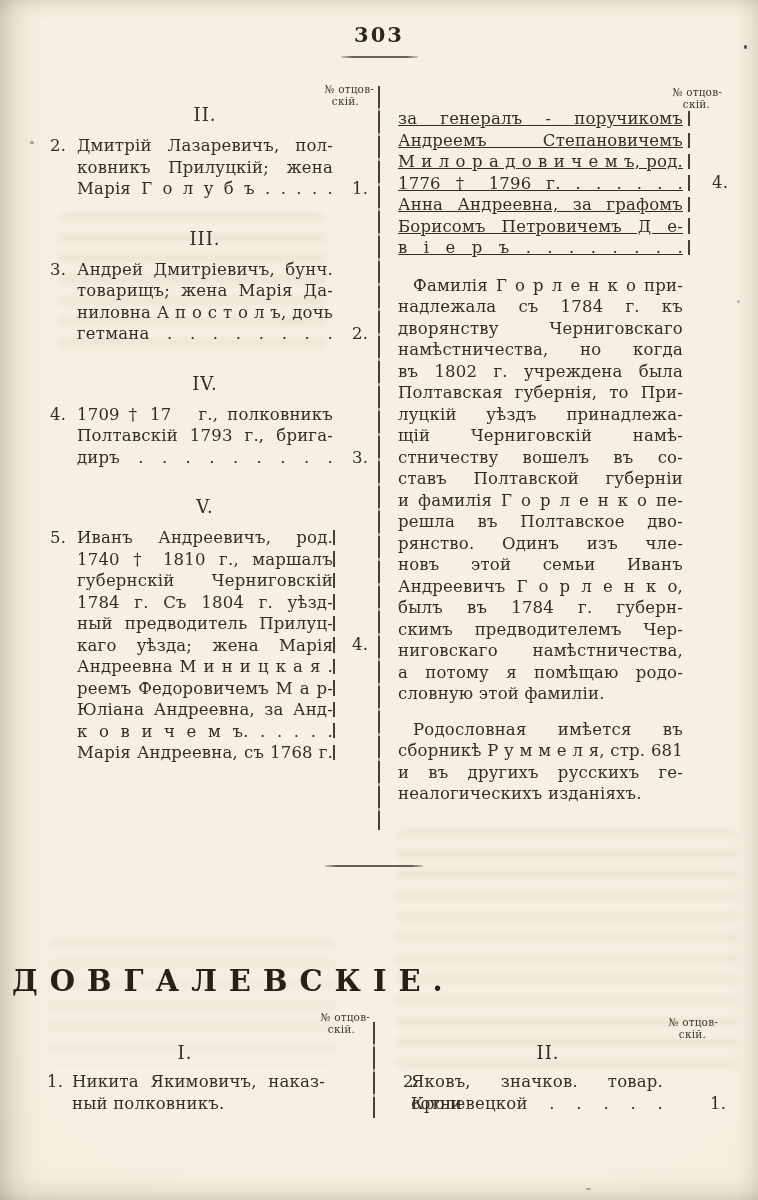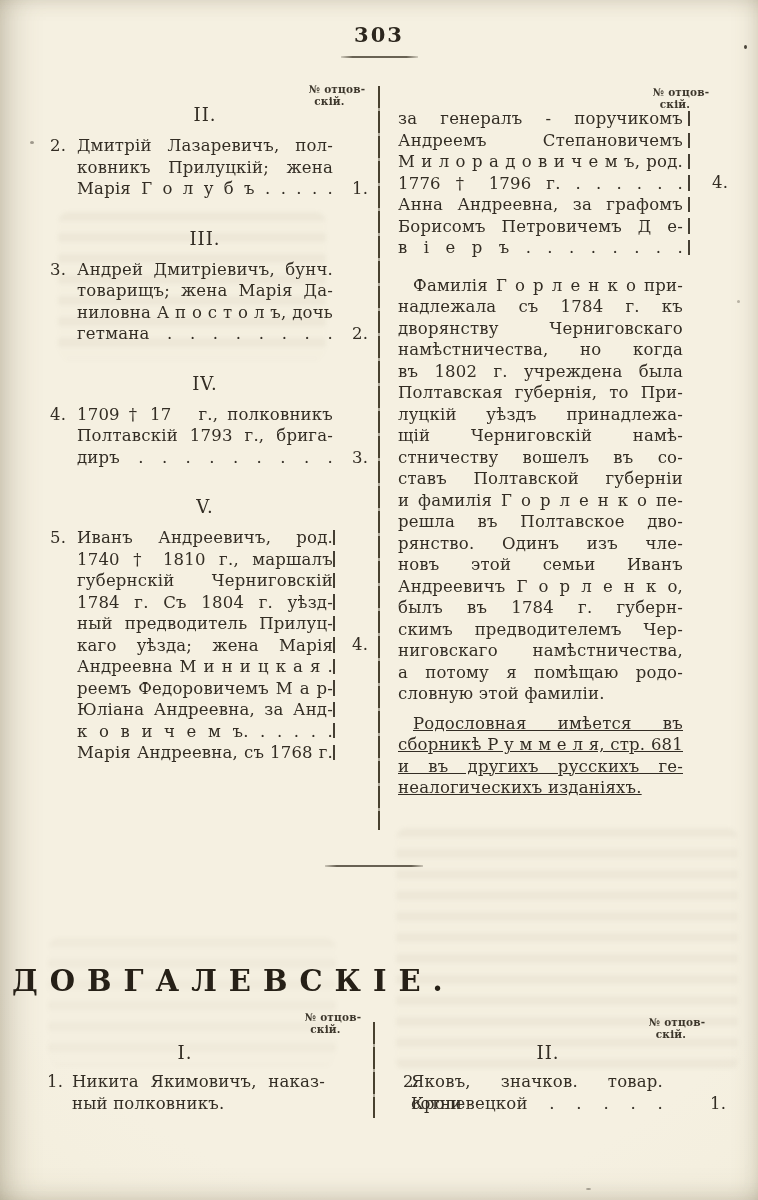--- a/index.html
+++ b/index.html
@@ -28,48 +28,48 @@
   
   .pagenum { position:absolute; top:22px; left:0; width:758px; text-align:center;
     font-size:21px; font-weight:bold; letter-spacing:2px; color:#2c261d; }
   .pagenum-rule { position:absolute; top:56px; left:341px; width:77px; height:2px;
     background:linear-gradient(to right, rgba(70,63,48,.2), rgba(70,63,48,.8) 15%, rgba(70,63,48,.8) 85%, rgba(70,63,48,.2)); }
   
   .vrule { position:absolute; width:2px;
     background:repeating-linear-gradient(to bottom, #48412f 0 22px, rgba(72,65,47,.4) 22px 25px); }
   .vr-top { left:378px; top:86px;  height:744px; }
   .vr-bot { left:373px; top:1022px; height:96px; }
-  .collabel { position:absolute; font-size:10.5px; line-height:11.5px; color:#3c362b; text-align:center;font-weight:bold; }
+  .collabel { position:absolute; font-size:10.5px; line-height:11.5px; color:#3c362b; text-align:right; }
   .collabel .l2 { padding-right:15px; }
   .cl-tl { left:300px; top:84px;   width:74px; }
   .cl-tr { left:640px; top:87px;   width:82px; }
   .cl-tr .l2, .cl-br .l2 { padding-right:12px; }
   .cl-bc { left:296px; top:1012px; width:74px; }
   .cl-br { left:636px; top:1017px; width:82px; }
   
   .tcol, .bcol { position:absolute; }
   .tl-col { left:40px;  top:104px; width:330px; }
   .tr-col { left:398px; top:108px; width:300px; }
   .rn { margin:28px 0 10px 37px; width:256px; text-align:center; font-size:18px; line-height:21px; letter-spacing:1px; }
   .rn:first-child { margin-top:0; }
   .entry { position:relative; }
   .enum { position:absolute; left:10px; top:0; line-height:21.5px; }
   .elines  { margin-left:37px; width:256px; }
-  .elines2 { width:285px; }
+  .elines2 { width:285px;text-decoration:underline; }
   .ln { line-height:21.5px; height:21.5px; text-align:justify; text-align-last:justify; }
   .just-para .ln:last-child { text-align-last:left; }
   .eref  { position:absolute; left:312px; bottom:0; line-height:21.5px; }
   .eref2 { position:absolute; left:314px; line-height:21.5px; }
   .brace { position:absolute; width:2px; top:3px; bottom:3px;
     background:repeating-linear-gradient(to bottom, #453f33 0 15px, transparent 15px 21.5px); }
   .brace-l { left:293px; }
   .brace-r { left:290px; }
   .para { width:285px; margin-top:16px; }
   .para .ln:first-child { text-indent:15px; }
-  .p2 { margin-top:8px;text-decoration:underline; }
+  .p2 { margin-top:14px; }
   
   .divider { position:absolute; left:325px; top:865px; width:98px; height:2px;
     background:linear-gradient(to right, rgba(79,72,58,.25), rgba(79,72,58,.85) 12%, rgba(79,72,58,.85) 88%, rgba(79,72,58,.25)); }
   .title2 { position:absolute; top:964px; left:0; width:758px; 
     font-size:29px; font-weight:bold; letter-spacing:12px; text-indent:12px; color:#262017; }
   .bcol { top:1042px; width:290px; }
   .bl-col { left:40px; }
   .br-col { left:403px; }
   .rn-b { margin:0 0 8px 0; width:290px; text-align:center; font-size:18px; line-height:21px; letter-spacing:1px; }
   .bl-col .enum { left:7px; }

